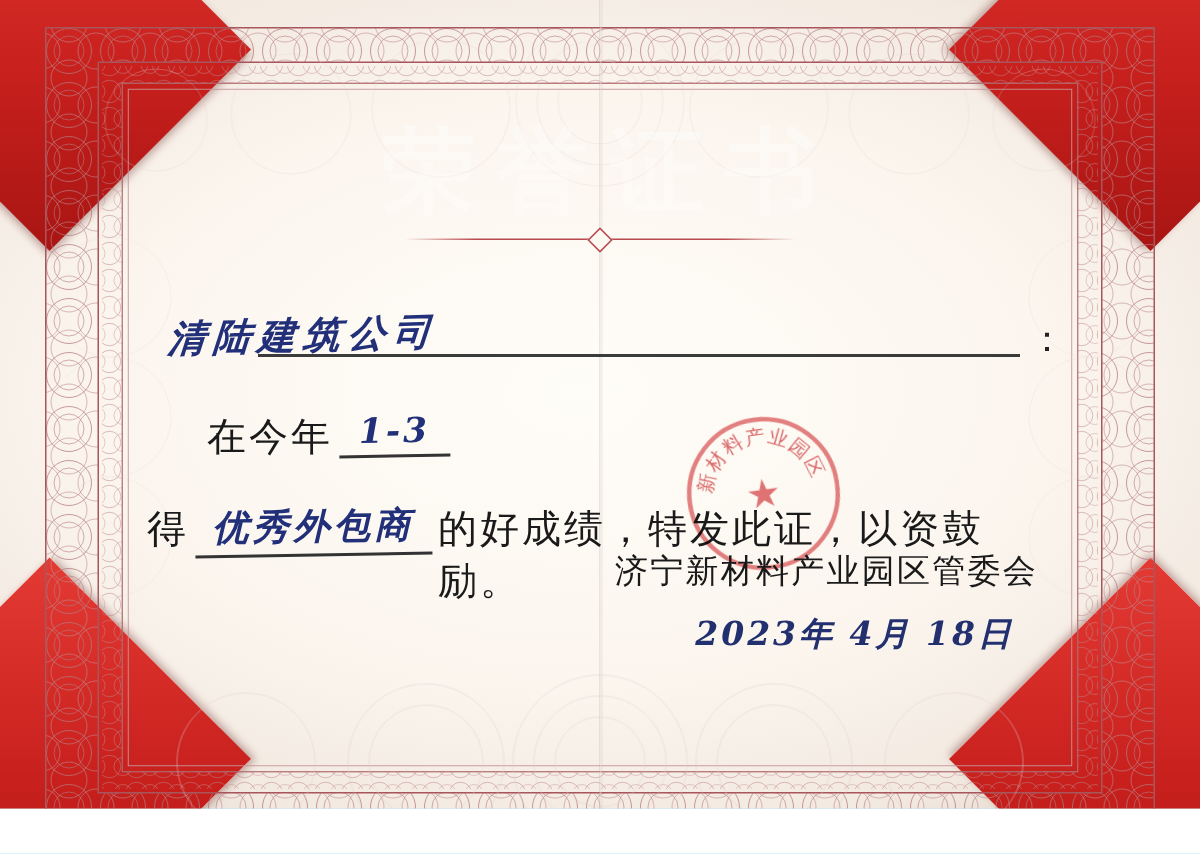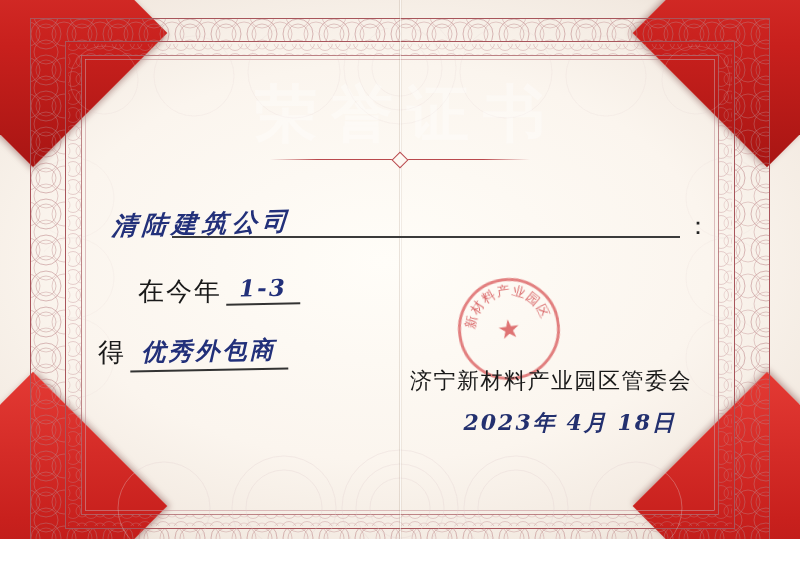--- a/index.html
+++ b/index.html
@@ -360,20 +360,21 @@
     </div>
 
     <div class="body-line first">
       <span>在今年</span>
       <span class="fill-in">1-3</span>
     </div>
 
     <div class="body-line second">
       <span>得</span>
       <span class="fill-in wide">优秀外包商</span>
+      <span>的好成绩，特发此证，以资鼓励。</span>
     </div>
 
     <div class="stamp">
       <svg class="arc" viewBox="0 0 96 96">
         <defs>
           <path id="arcPath" d="M 14,48 A 34,34 0 0 1 82,48"></path>
         </defs>
         <text class="stamp-text">
           <textPath href="#arcPath" startOffset="50%" text-anchor="middle">新材料产业园区</textPath>
         </text>

